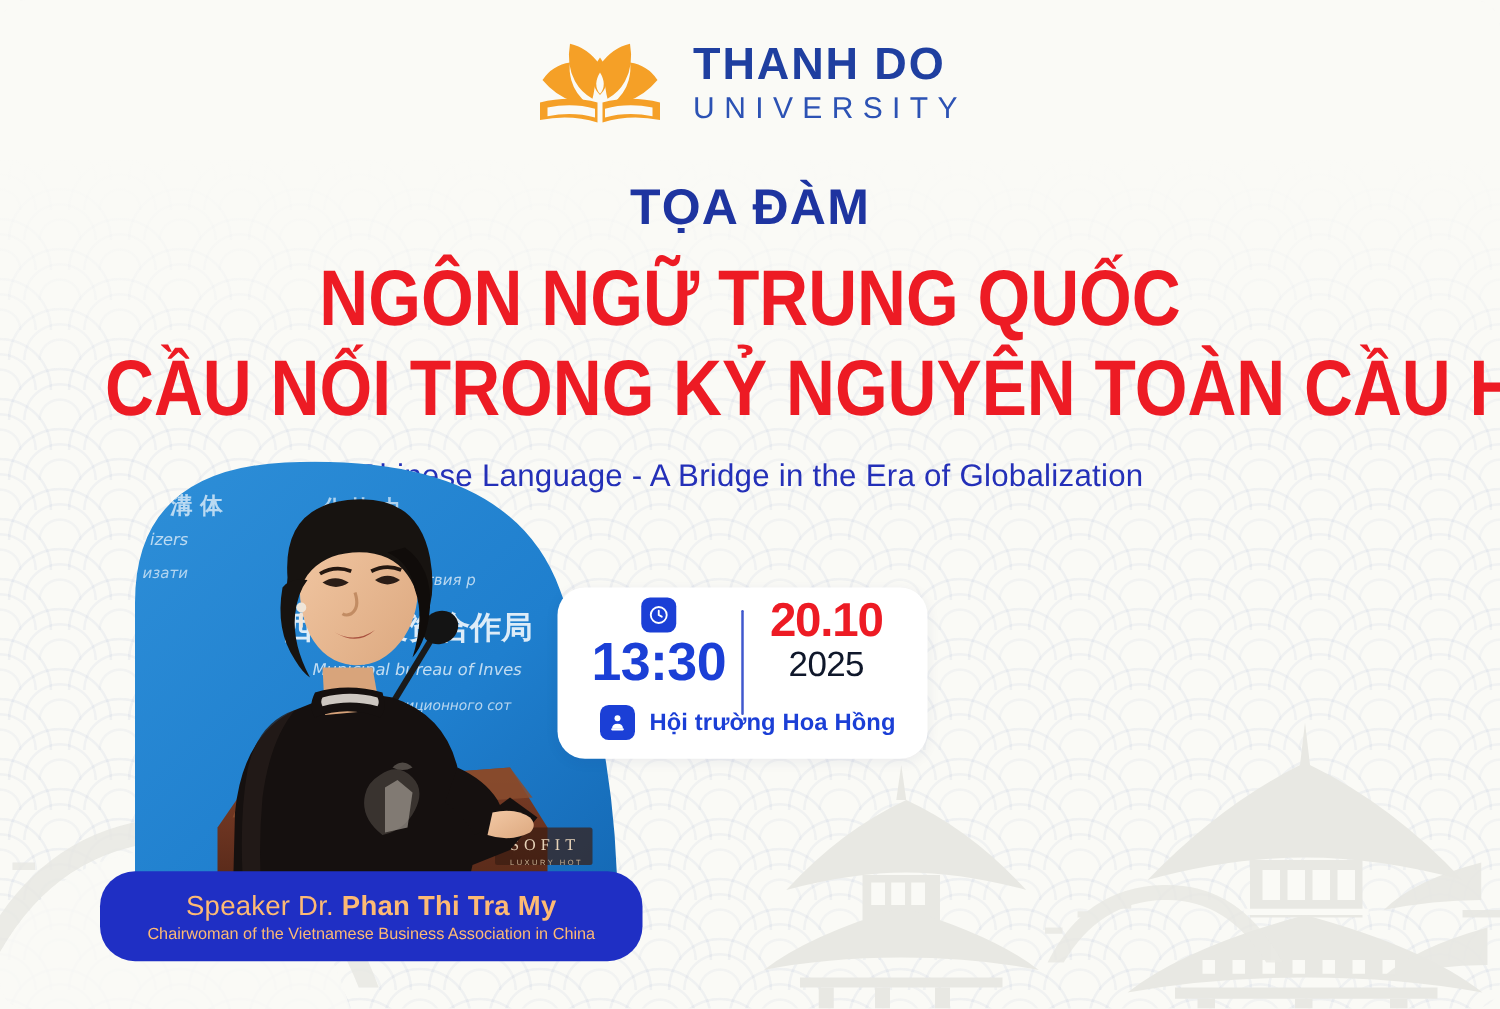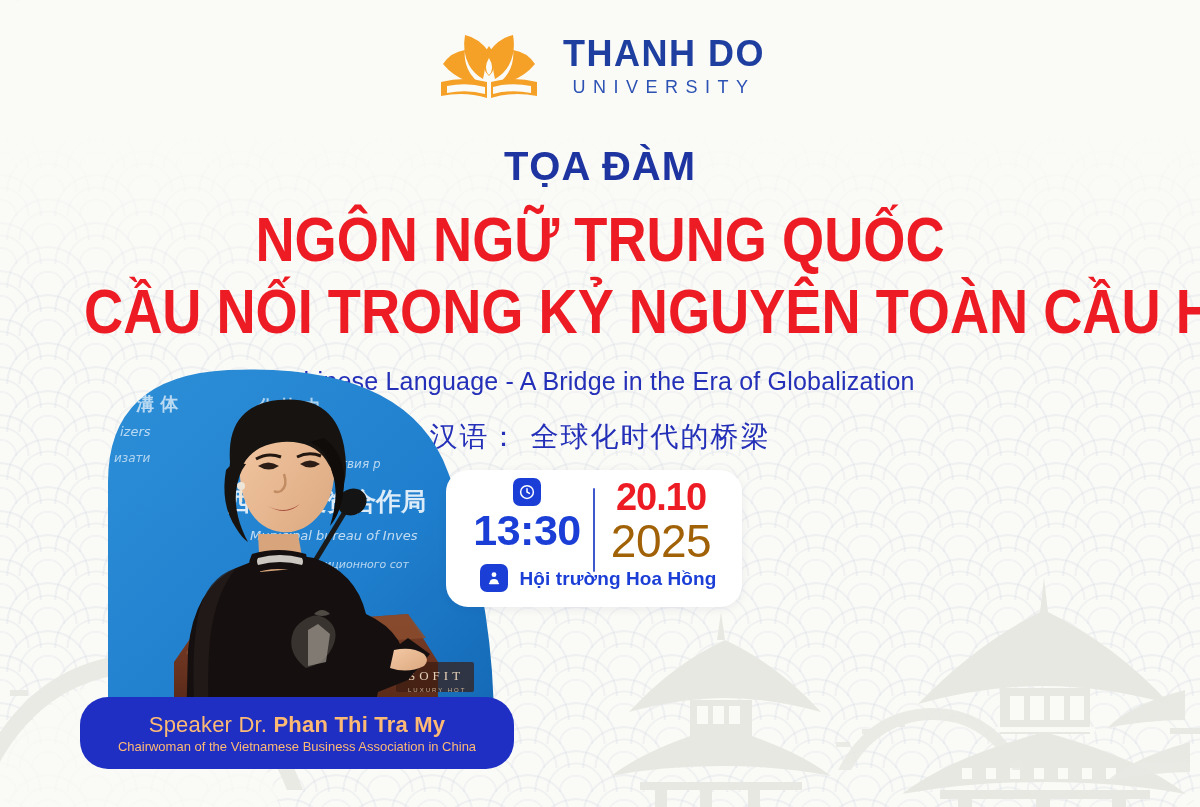--- a/index.html
+++ b/index.html
@@ -44,21 +44,21 @@
     position:absolute; top:32px; left:0; right:0;
     display:flex; align-items:center; justify-content:center; gap:20px;
   }
   .logo-mark{ width:108px; height:68px; display:block; }
   .logo-text{ display:flex; flex-direction:column; line-height:1; }
   .logo-title{
     font-size:36px; font-weight:bold; color:#1F3FA0;
     letter-spacing:1.5px;
   }
   .logo-sub{
-    font-size:18px; color:#2C52B4; letter-spacing:7.5px;
+    font-size:24px; color:#2C52B4; letter-spacing:7.5px;
     margin-top:6px;
     text-align:center;
   }
 
   
   .kicker{
     position:absolute; top:144px; left:0; right:0;
     text-align:center; color:#1E34A0;
     font-size:40px; font-weight:bold; letter-spacing:1px;
   }
@@ -110,21 +110,21 @@
   }
   .vdiv{
     width:2px; height:84px; background:#2B46C8; margin-top:10px;
     border-radius:2px; opacity:.9;
   }
   .date-day{
     font-size:38px; font-weight:bold; color:#ED1B24; line-height:1.02;
     letter-spacing:-1px;
   }
   .date-year{
-    font-size:46px; color:#a16207; line-height:1.05; letter-spacing:-.5px;
+    font-size:28px; color:#0f172a; line-height:1.05; letter-spacing:-.5px;
   }
   .info-venue{
     position:absolute; left:0; bottom:13px; width:100%;
     display:flex; align-items:center; justify-content:center; gap:12px;padding-left:8px;
   }
   .venue-text{
     font-size:19px; font-weight:bold; color:#1B3FD6; letter-spacing:.1px;
   }
 
   
@@ -241,21 +241,20 @@
     <div class="logo-text">
       <span class="logo-title">THANH DO</span>
       <span class="logo-sub">UNIVERSITY</span>
     </div>
   </div>
 
   <div class="kicker">TỌA ĐÀM</div>
   <div class="headline l1">NGÔN NGỮ TRUNG QUỐC</div>
   <div class="headline l2">CẦU NỐI TRONG KỶ NGUYÊN TOÀN CẦU HOÁ</div>
   <div class="subtitle-en">Chinese Language - A Bridge in the Era of Globalization</div>
-  <div class="subtitle-zh">汉语：  全球化时代的桥梁</div>
 
   <div class="photo">
     <svg class="photo-inner" viewBox="0 0 386 366">
       <defs>
         <clipPath id="photoClip">
           <path d="M0 366 L0 120 Q0 14 120 8 Q300 0 340 110 Q386 230 386 366 Z"></path>
         </clipPath>
         <linearGradient id="backdrop" x1="0" y1="0" x2="1" y2="1">
           <stop offset="0%" stop-color="#2E8FD8"></stop>
           <stop offset="60%" stop-color="#1F7FCE"></stop>

